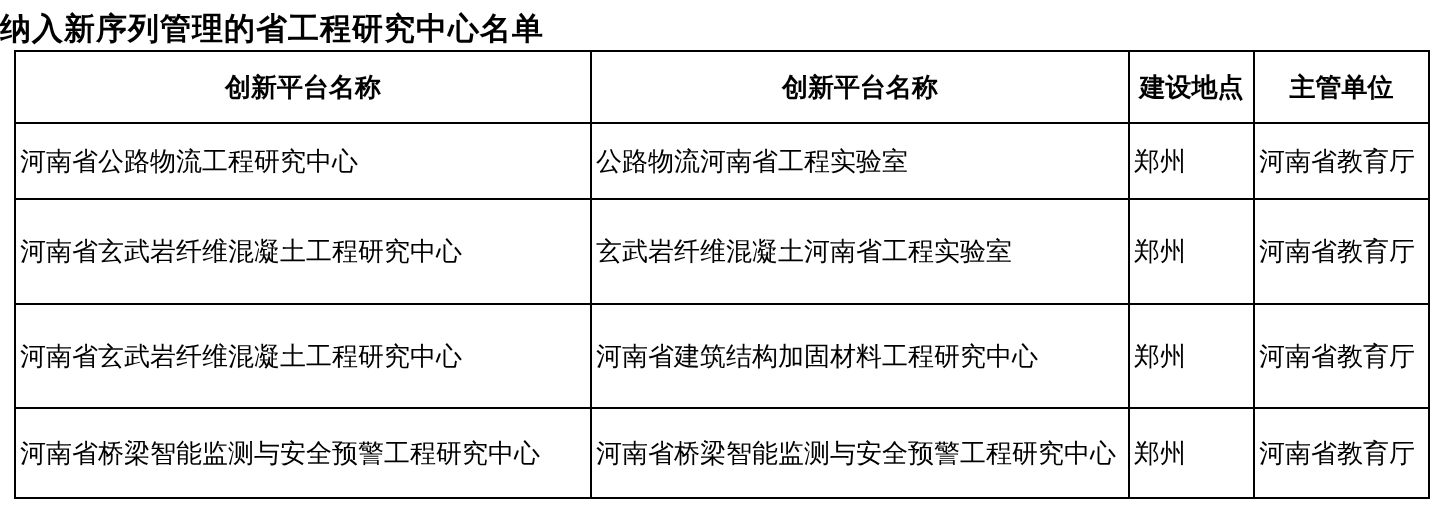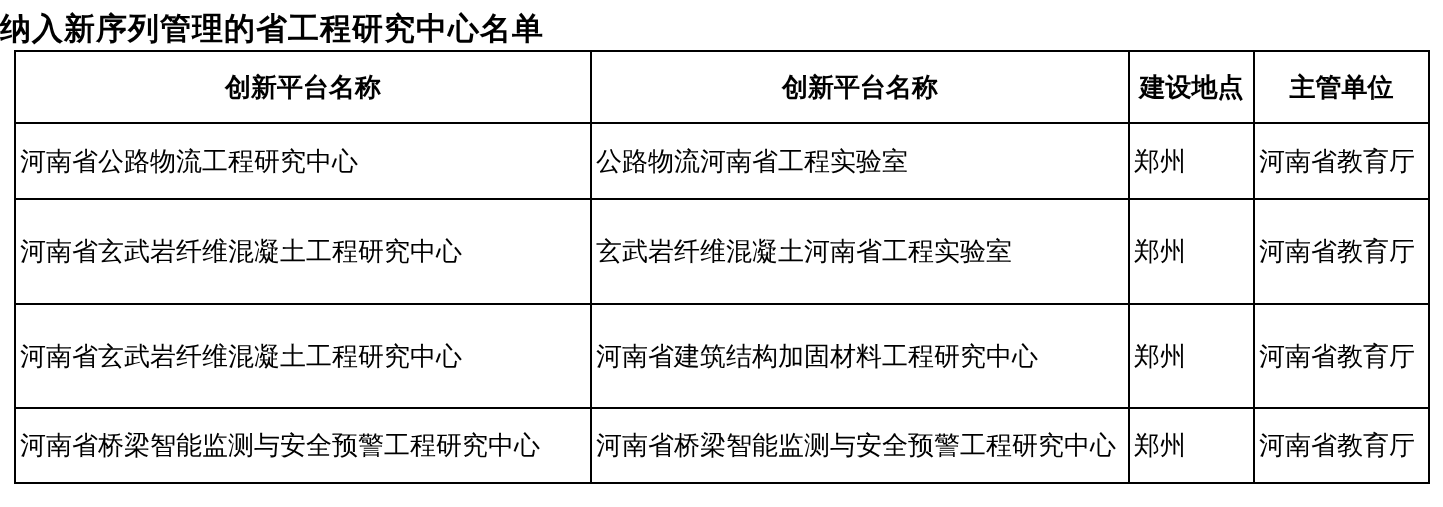--- a/index.html
+++ b/index.html
@@ -55,21 +55,21 @@
   }
   td.col-location, td.col-authority {
     text-align: left;
     padding-left: 2px;
     padding-right: 2px;
   }
   tr.r-header   { height: 72px; }
   tr.r-0        { height: 76px; }
   tr.r-1        { height: 105px; }
   tr.r-2        { height: 104px; }
-  tr.r-3        { height: 75px; }
+  tr.r-3        { height: 90px; }
 </style>
 </head>
 <body>
 
 <div class="page">
 
   <h1 class="doc-title">纳入新序列管理的省工程研究中心名单</h1>
 
   <table class="doc-table">
     <colgroup>

